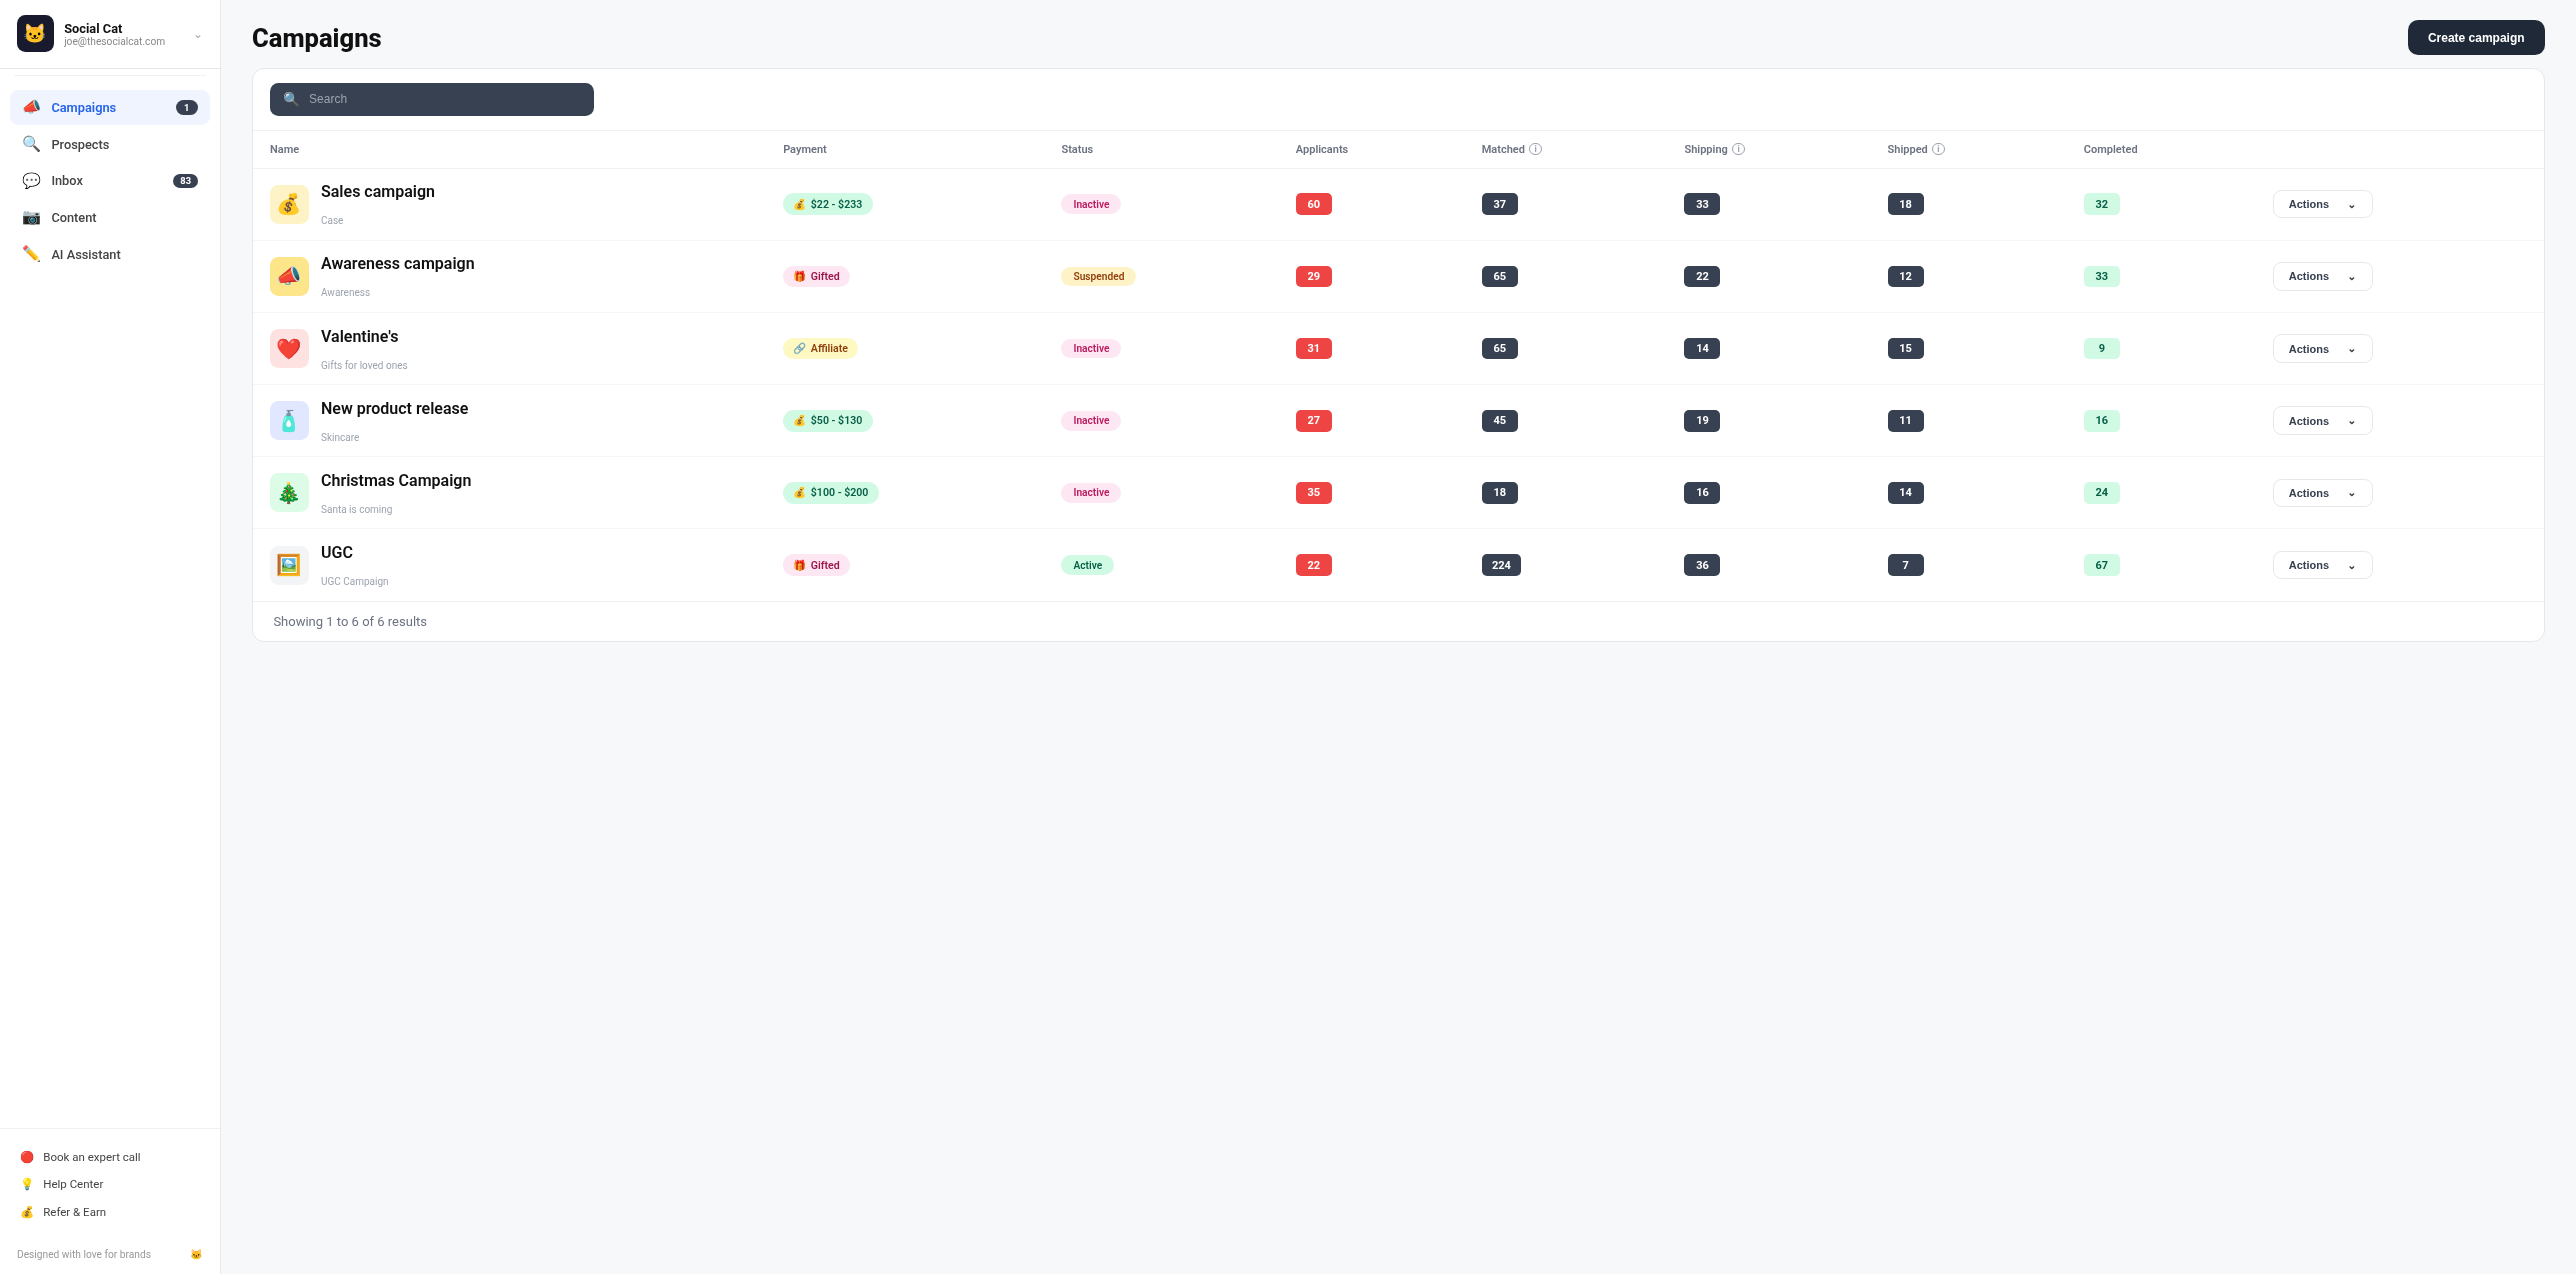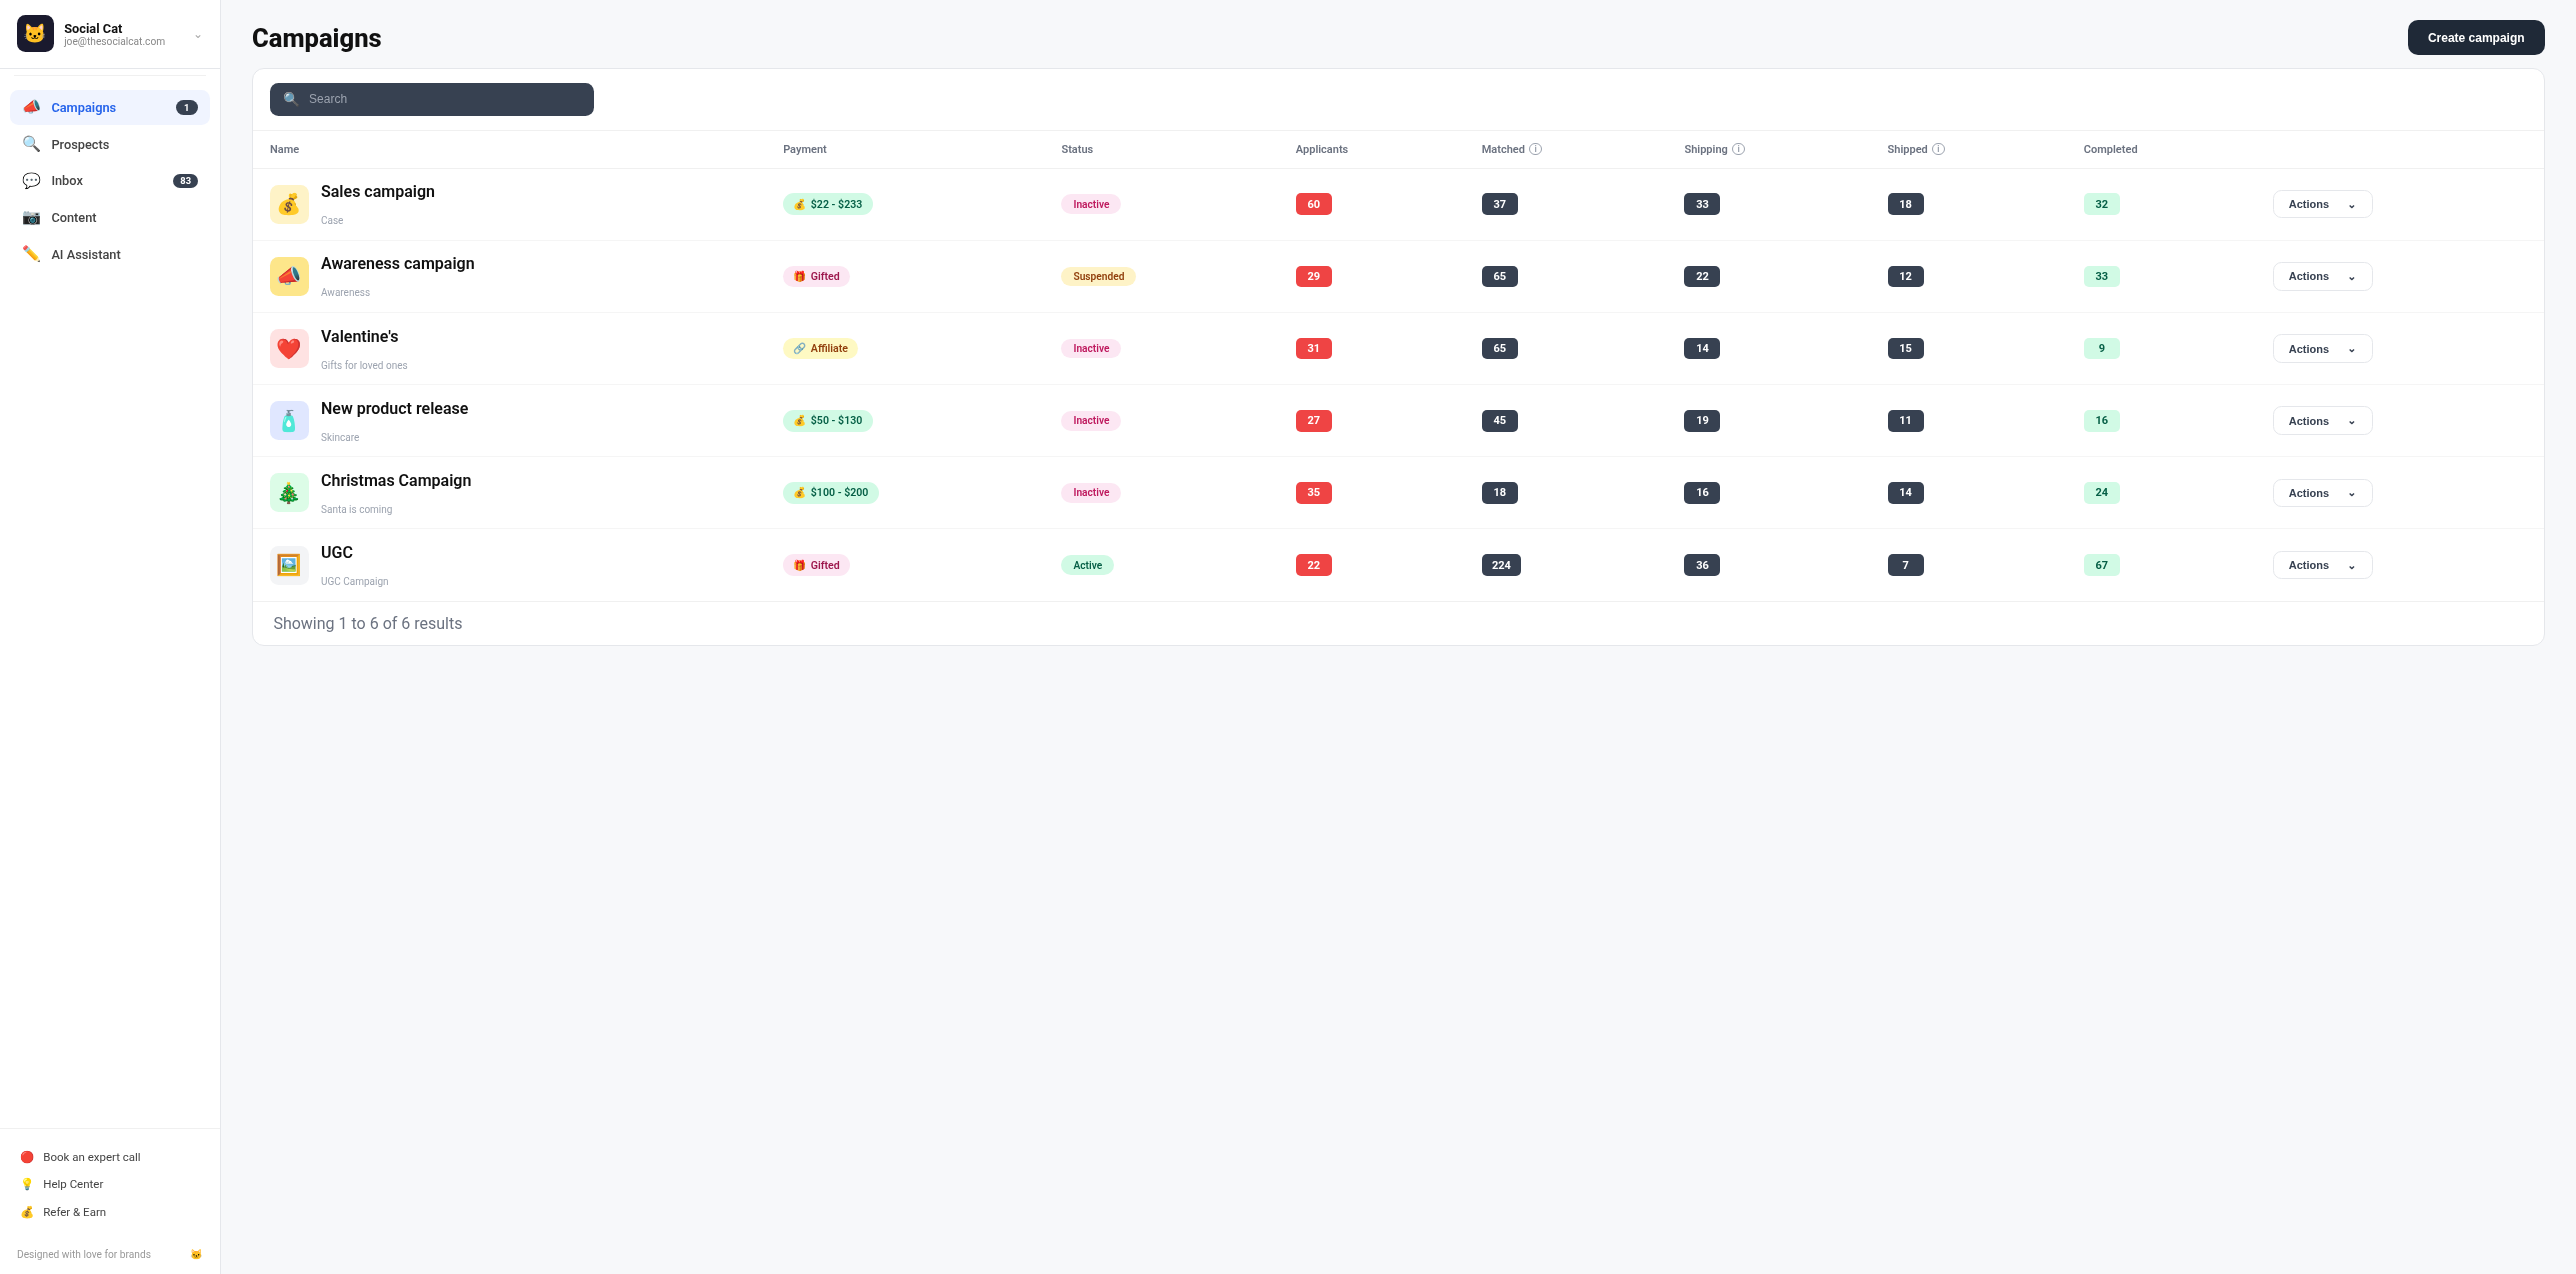--- a/index.html
+++ b/index.html
@@ -251,21 +251,21 @@
       background: white;
       font-size: 11px;
       font-weight: 600;
       color: #374151;
       cursor: pointer;
       white-space: nowrap;
     }
 
     .table-footer {
       padding: 12px 20.4px;
-      font-size: 16px;
+      font-size: 13px;
       color: #6b7280;
       border-top: 0.9px solid #f0f0f0;
     }
   </style>
 </head>
 <body>
 
 <div class="sidebar">
   <div class="sidebar-header">
     <div class="sidebar-logo">

